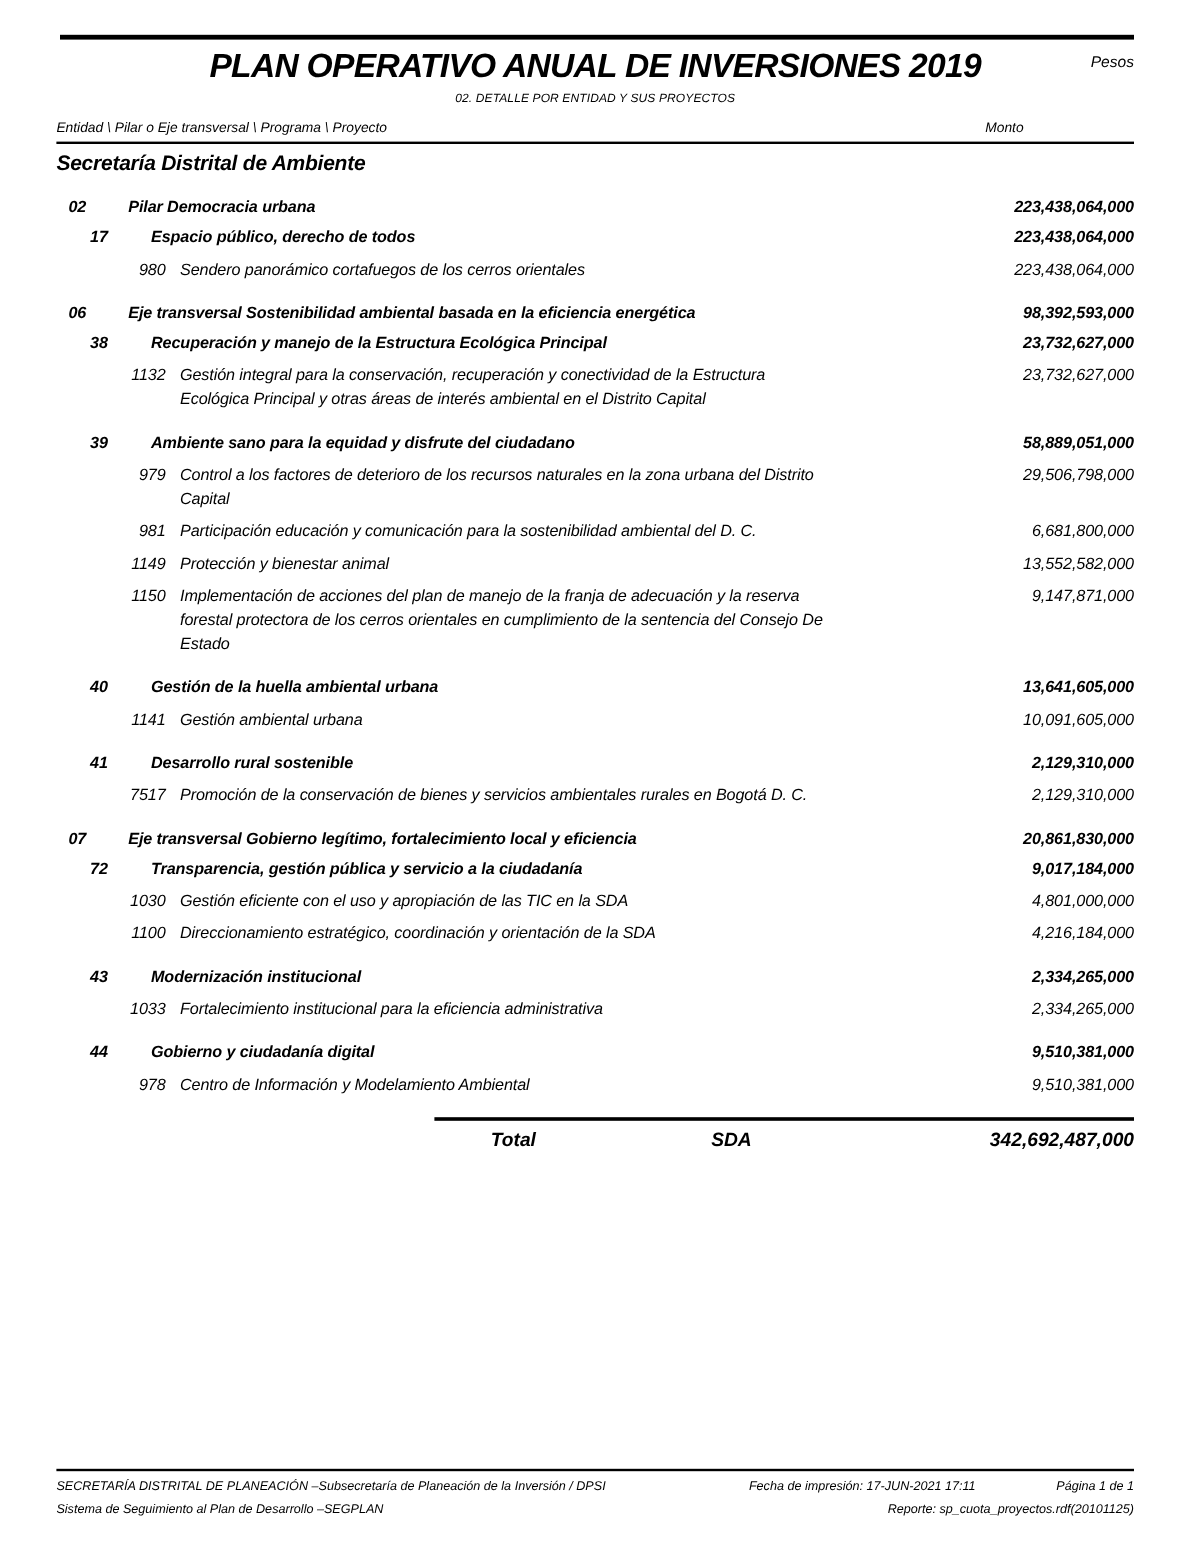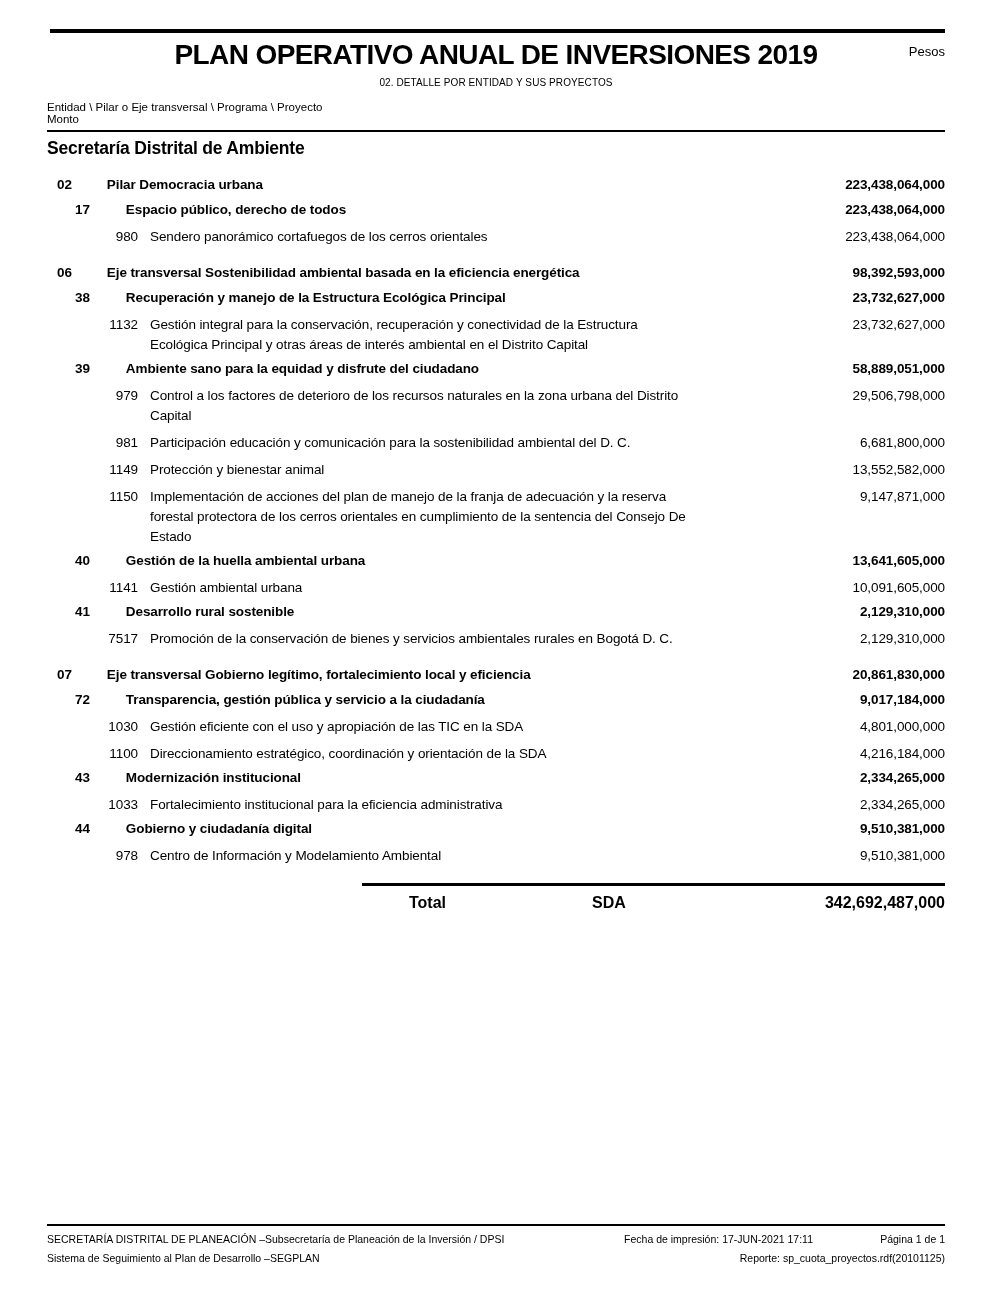--- a/index.html
+++ b/index.html
@@ -5,47 +5,47 @@
   * { box-sizing: border-box; }
   html, body { margin: 0; padding: 0; background: #ffffff; }
   body {
     width: 1000px; height: 1294px;
     font-family: "Liberation Sans", sans-serif;
     color: #000;
   }
   .page {
     width: 1000px; height: 1294px;
     padding: 29px 55px 30px 47px;
-    display: flex; flex-direction: column;
+    display: flex; flex-direction: column; font-style: italic;
   }
   .top-rule { height: 4px; background: #000; margin-left: 3px; flex: none; }
   .title-row { position: relative; text-align: center; margin-top: 6px; }
   .report-title {
     display: inline; margin: 0;
     font-size: 28px; font-weight: bold; letter-spacing: -0.6px;
   }
   .pesos { position: absolute; right: 0; top: 5px; font-size: 13px; }
   .subtitle { text-align: center; font-size: 10px; margin-top: 6px; letter-spacing: 0.1px; }
   .col-head {
     display: flex; justify-content: space-between;
-    font-size: 11.5px; margin-top: 13px; padding-bottom: 5px; flex-direction: column;
+    font-size: 11.5px; margin-top: 13px; padding-bottom: 5px;
   }
   .col-head .monto { margin-right: 92px; }
   .head-rule { height: 2px; background: #000; flex: none; }
   .entity-name { font-size: 17.5px; font-weight: bold; margin: 6px 0 0 0; letter-spacing: -0.2px; }
 
   .rows { }
   .row {
     display: flex; align-items: flex-start;
     font-size: 13.5px; line-height: 20px; letter-spacing: -0.1px;
     margin-top: 5px;
   }
   .row.pilar, .row.programa { font-weight: bold; gap: 28px; }
   .row.proyecto { margin-top: 7px; }
-  .row.gap-md { margin-top: 4px; }
+  .row.gap-md { margin-top: 16px; }
   .row.gap-lg { margin-top: 16px; }
   .pilar .code { padding-left: 10px; margin-right: 7px; flex: none; }
   .programa .code { padding-left: 28px; margin-right: 8px; flex: none; }
   .proyecto .code { width: 91px; text-align: right; margin-right: 12px; flex: none; }
   .label { flex: none; }
   .pilar .label, .programa .label { max-width: 700px; }
   .proyecto .label { max-width: 548px; }
   .amount { flex: 1; text-align: right; }
 
   .total-block {

